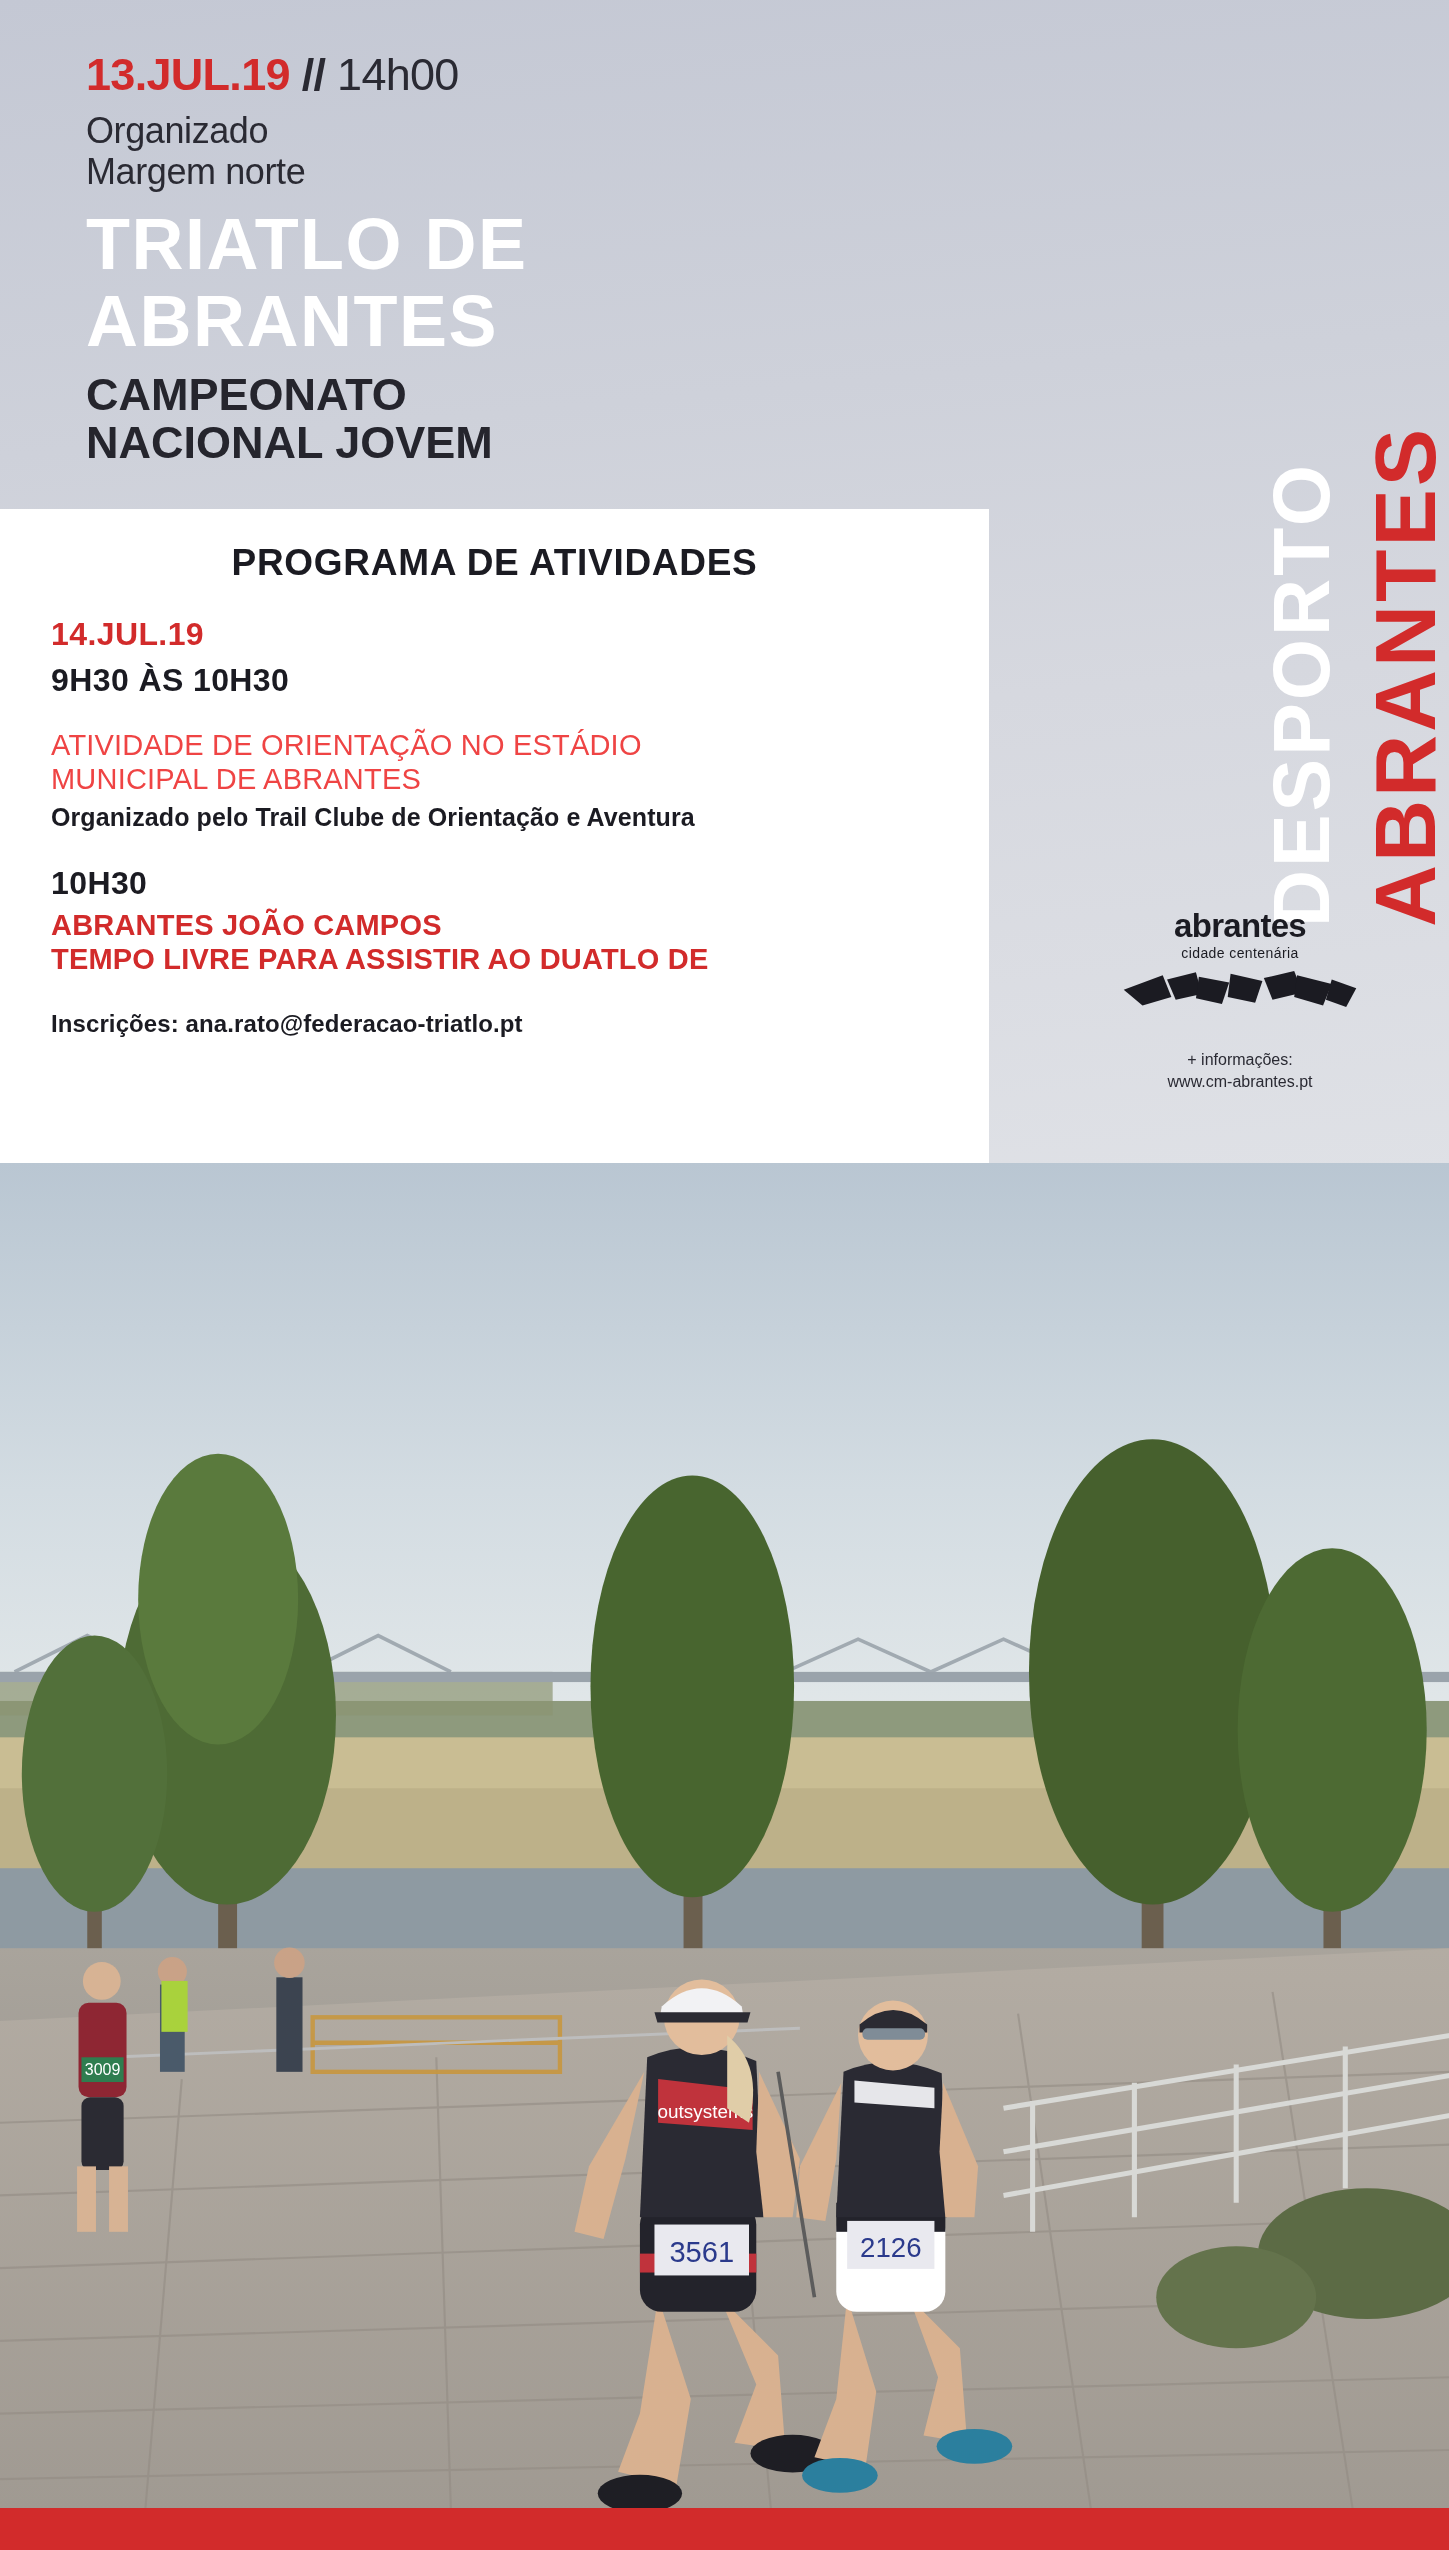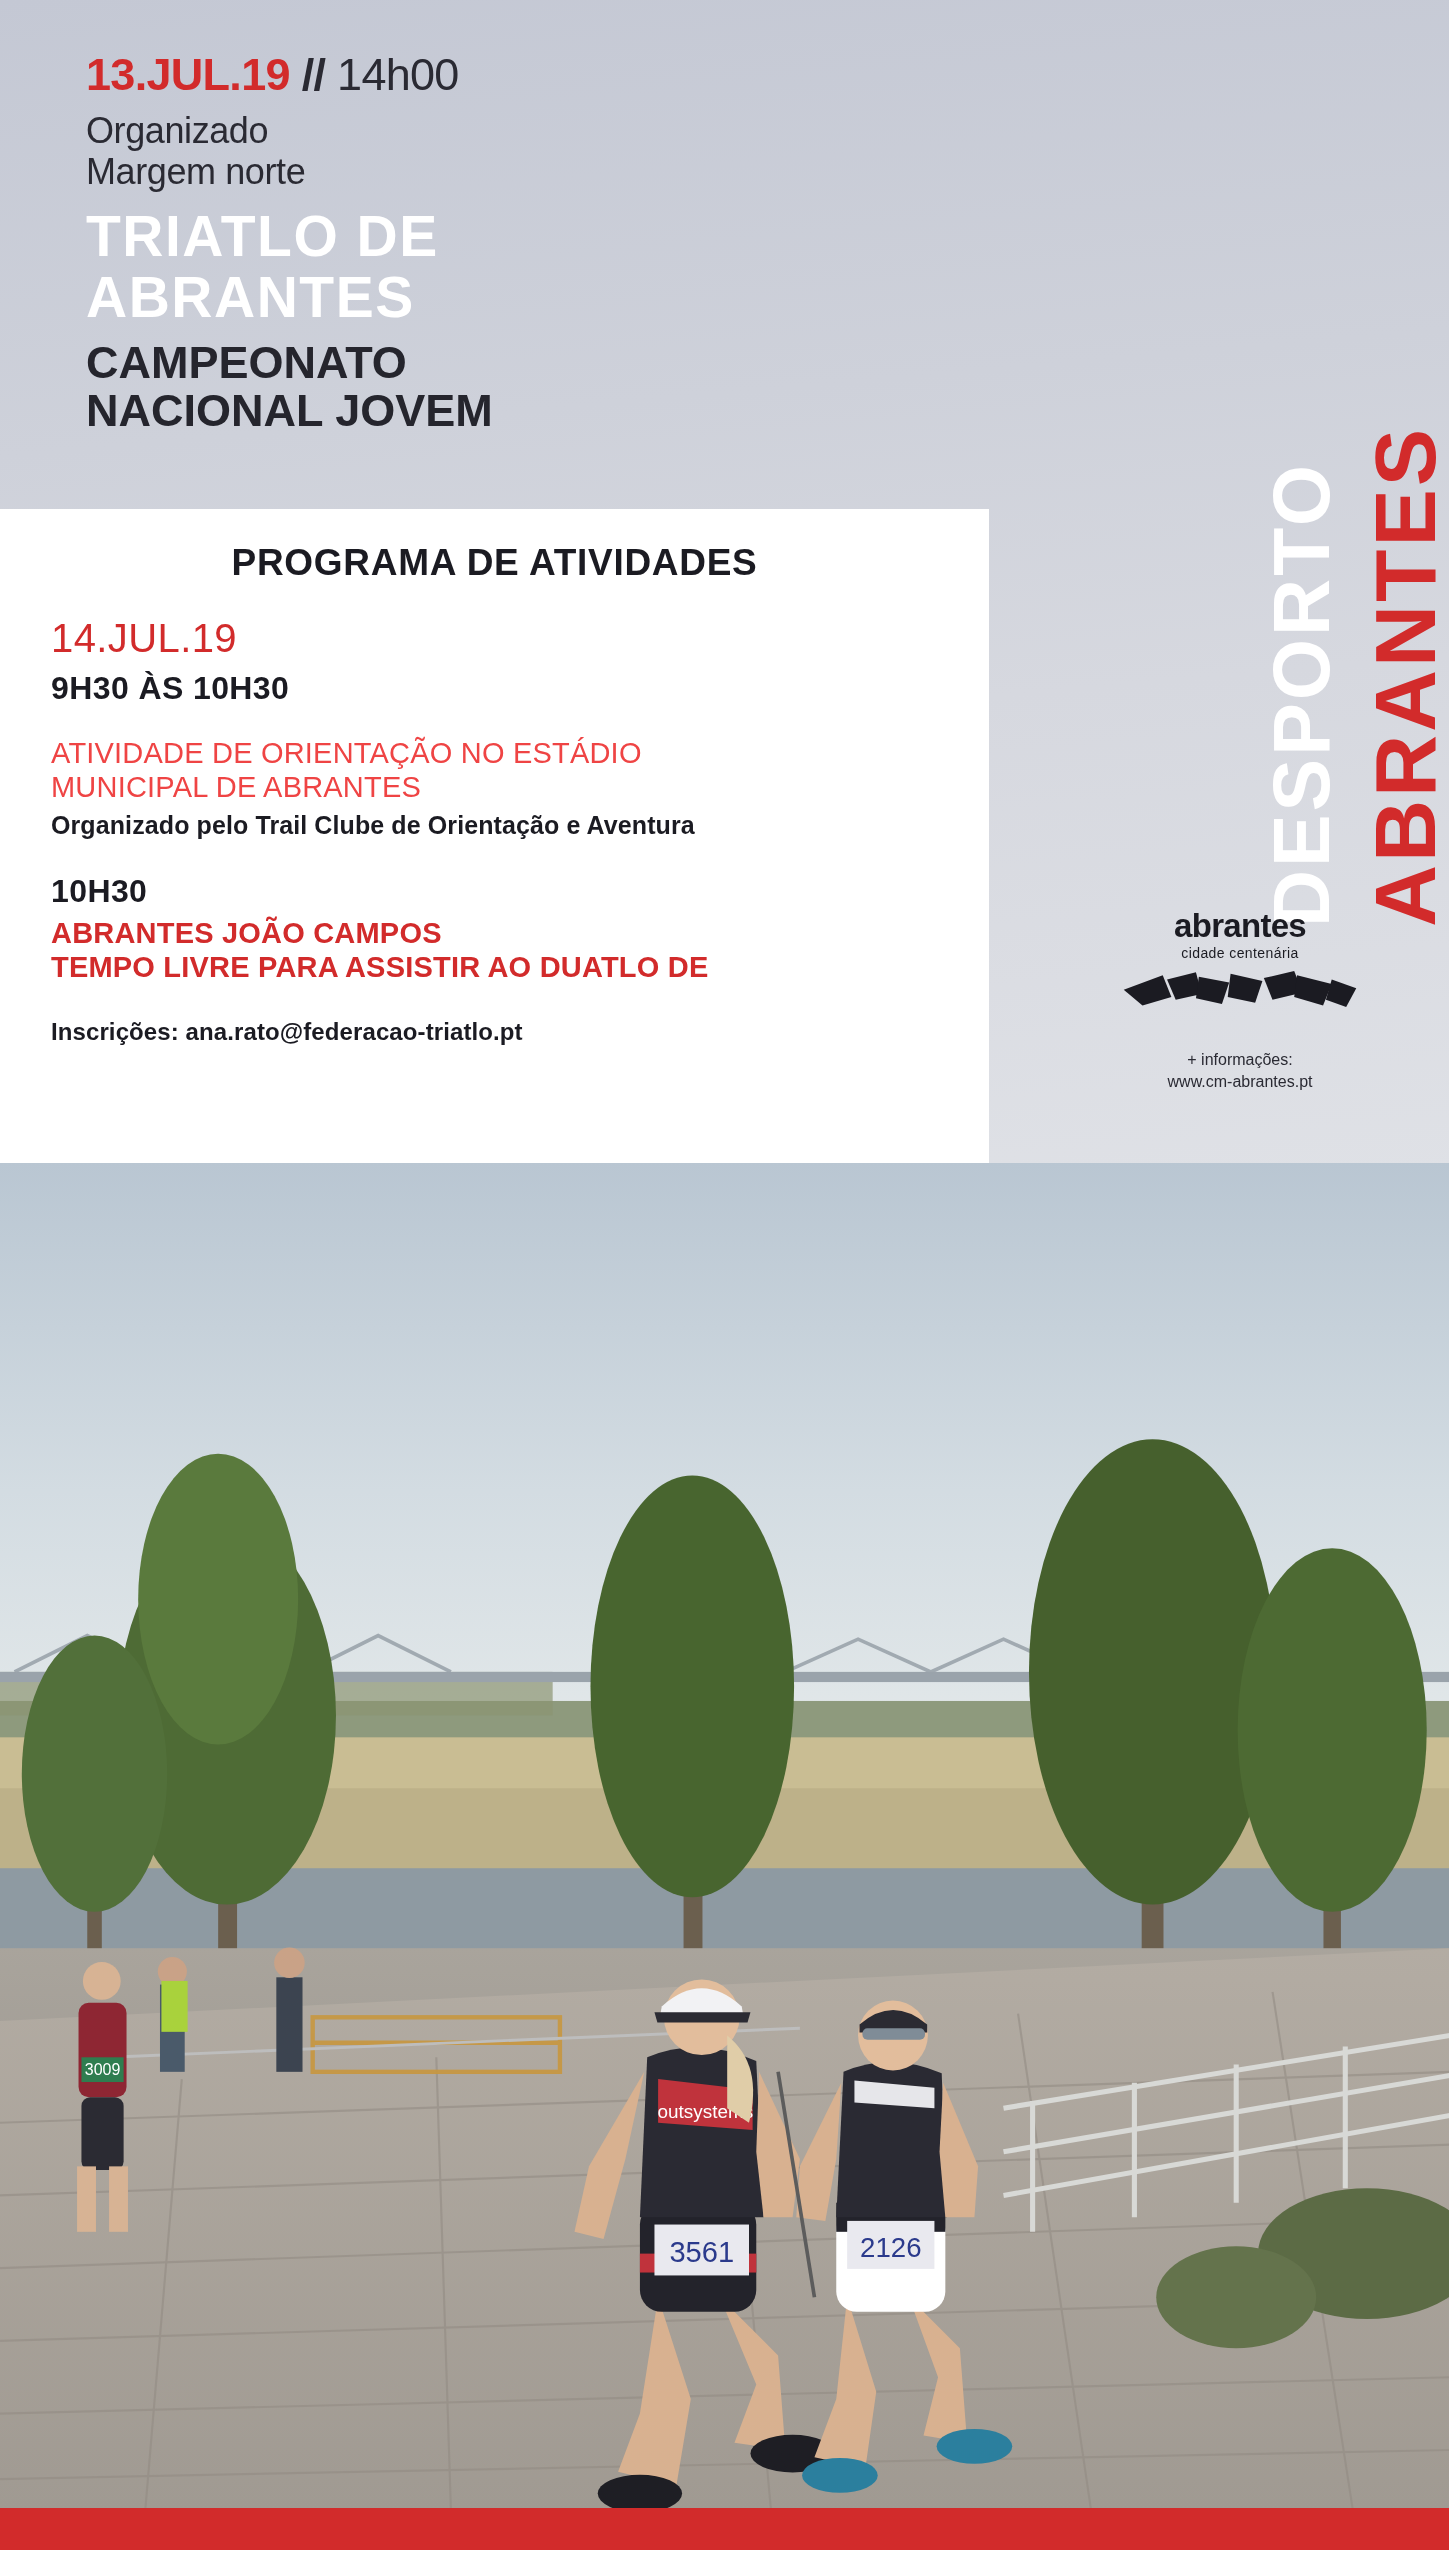--- a/index.html
+++ b/index.html
@@ -56,21 +56,21 @@
   }
   .venue {
     font-size: 36px;
     font-weight: 400;
     color: #2a2a33;
     line-height: 1.14;
     letter-spacing: -0.4px;
   }
   .title-white {
     margin-top: 14.5px;
-    font-size: 57px;
+    font-size: 72px;
     font-weight: 800;
     color: #ffffff;
     line-height: 1.07;
     letter-spacing: 1.5px;
     text-transform: uppercase;
   }
   .subtitle-dark {
     margin-top: 10.2px;
     font-size: 45px;
     font-weight: 800;
@@ -123,22 +123,22 @@
   .program-title {
     text-align: center;
     font-size: 37px;
     font-weight: 800;
     color: #1b1b22;
     letter-spacing: 0.7px;
     margin-bottom: 32px;
     text-transform: uppercase;
   }
   .prog-date {
-    font-size: 40px;
-    font-weight: 400;
+    font-size: 32px;
+    font-weight: 700;
     color: #d22b2b;
     letter-spacing: 0.4px;
   }
   .prog-time {
     font-size: 32px;
     font-weight: 800;
     color: #1b1b22;
     letter-spacing: 0.4px;
     margin-top: 8.7px;
   }

